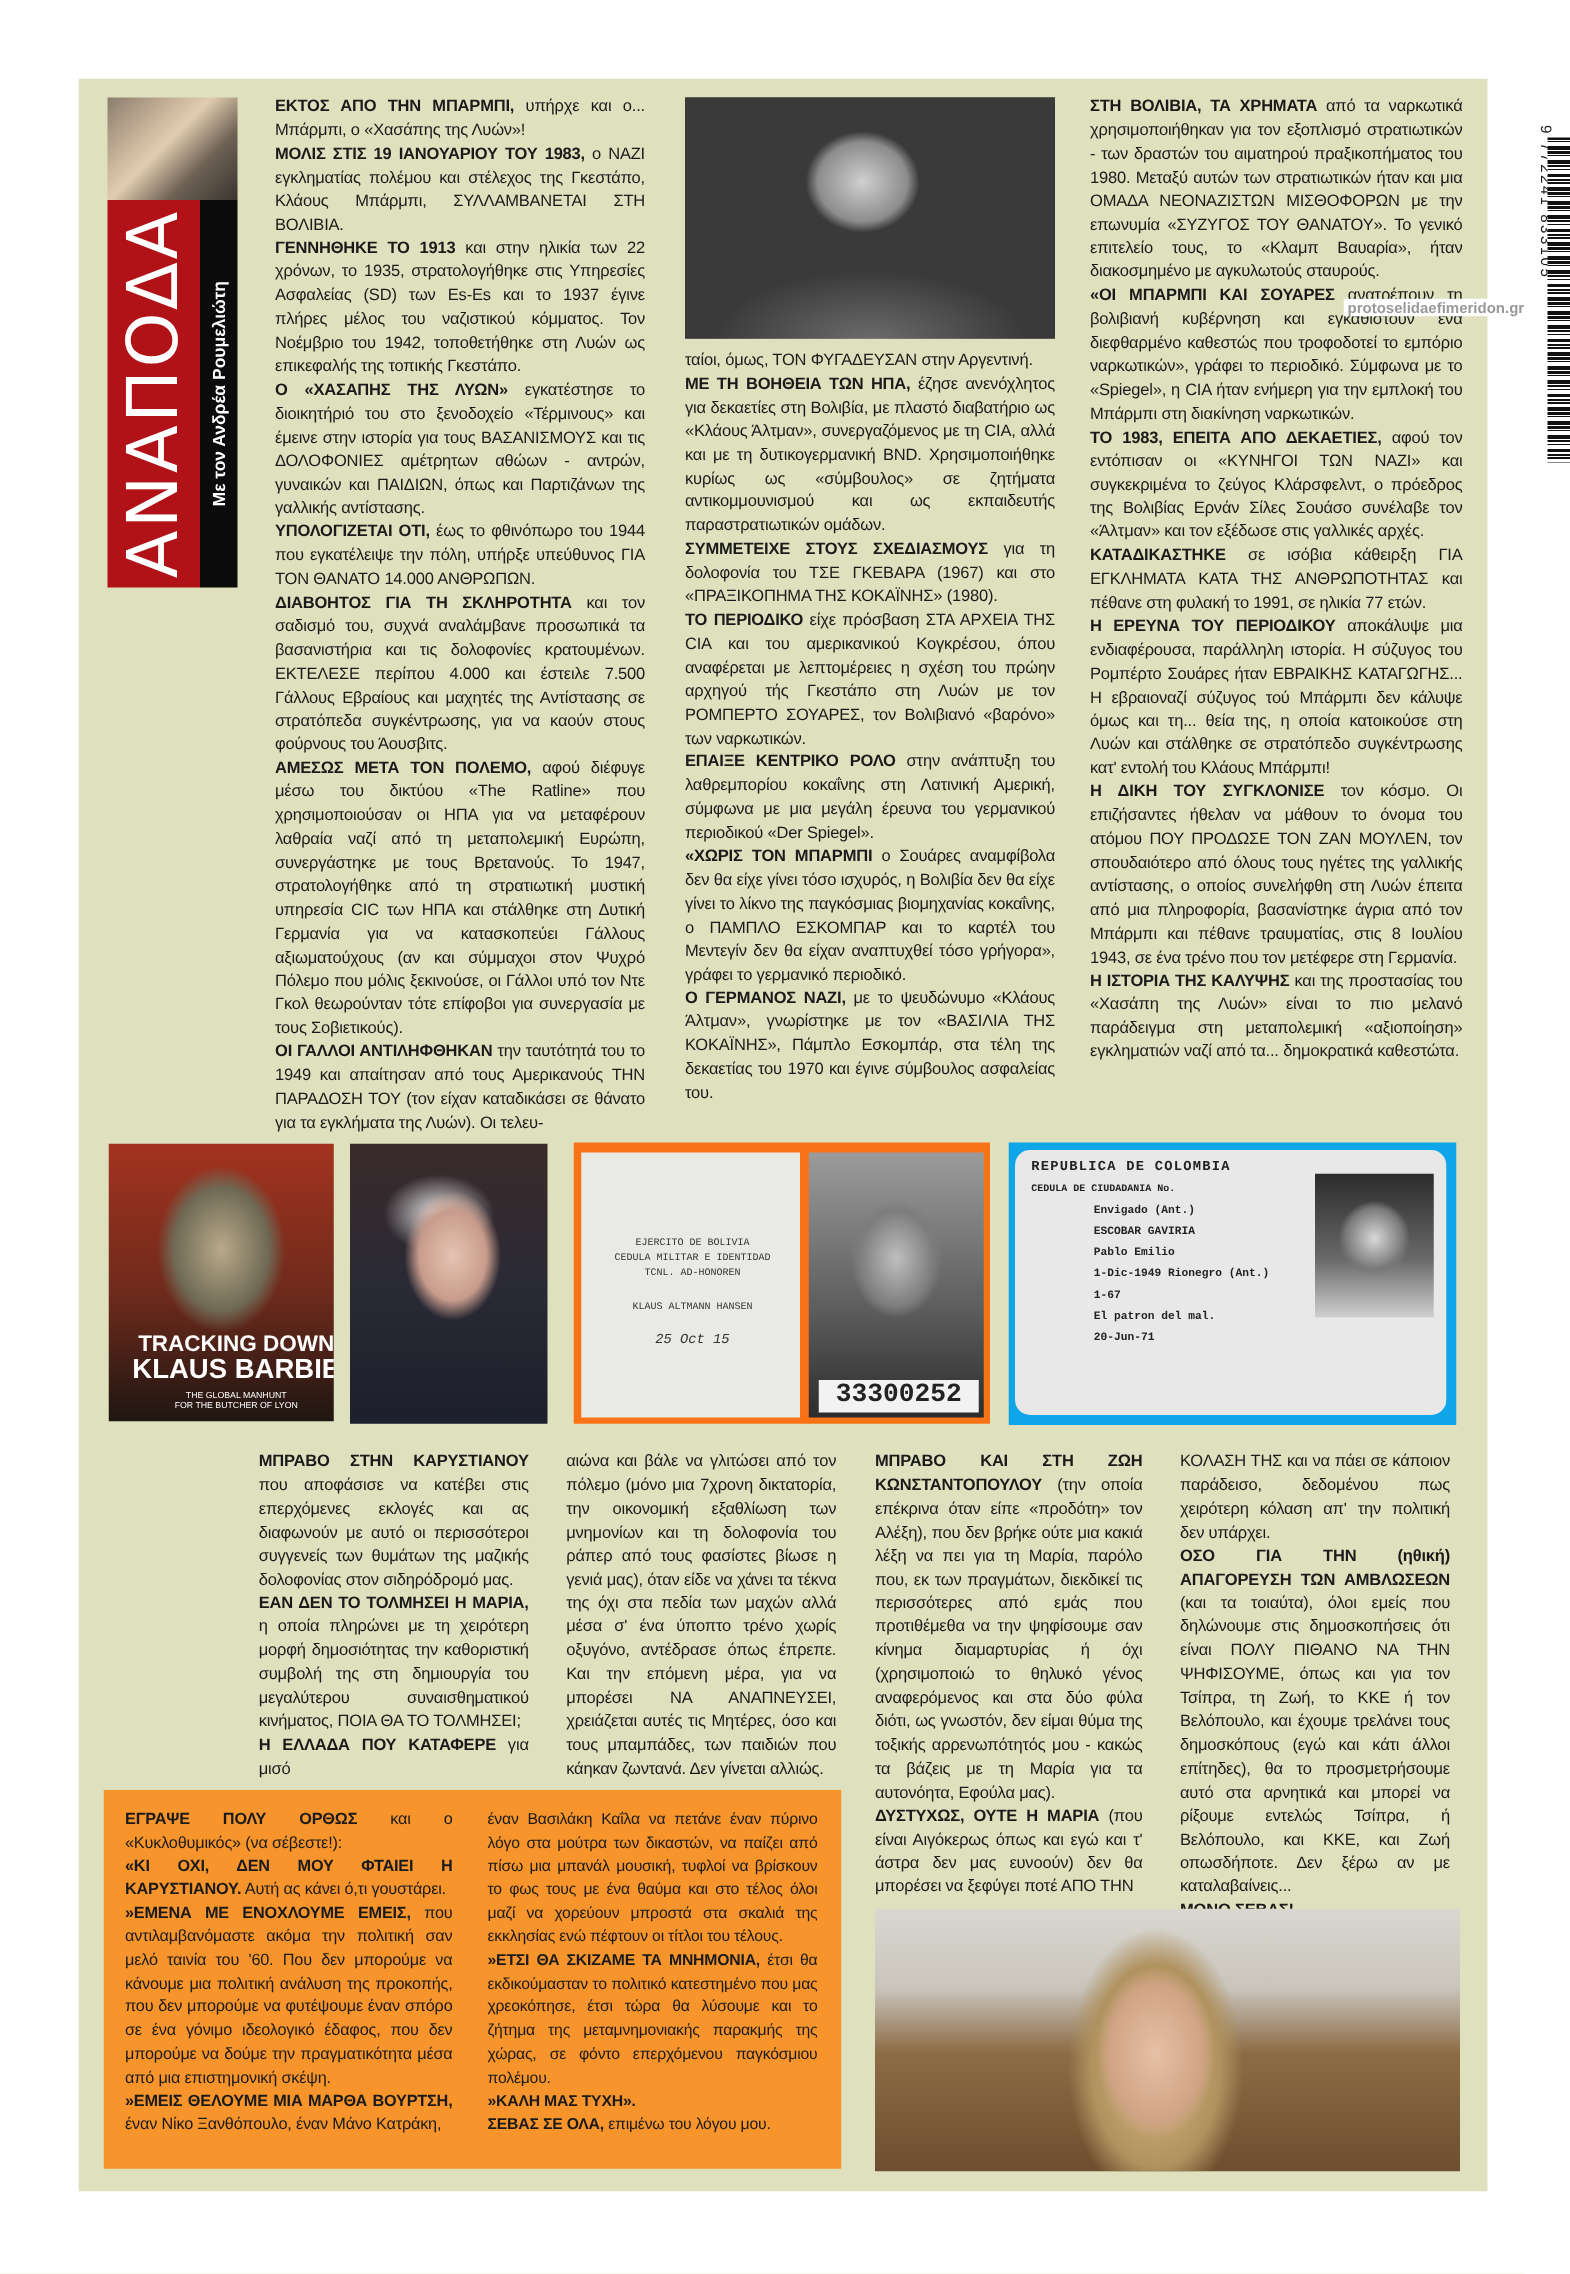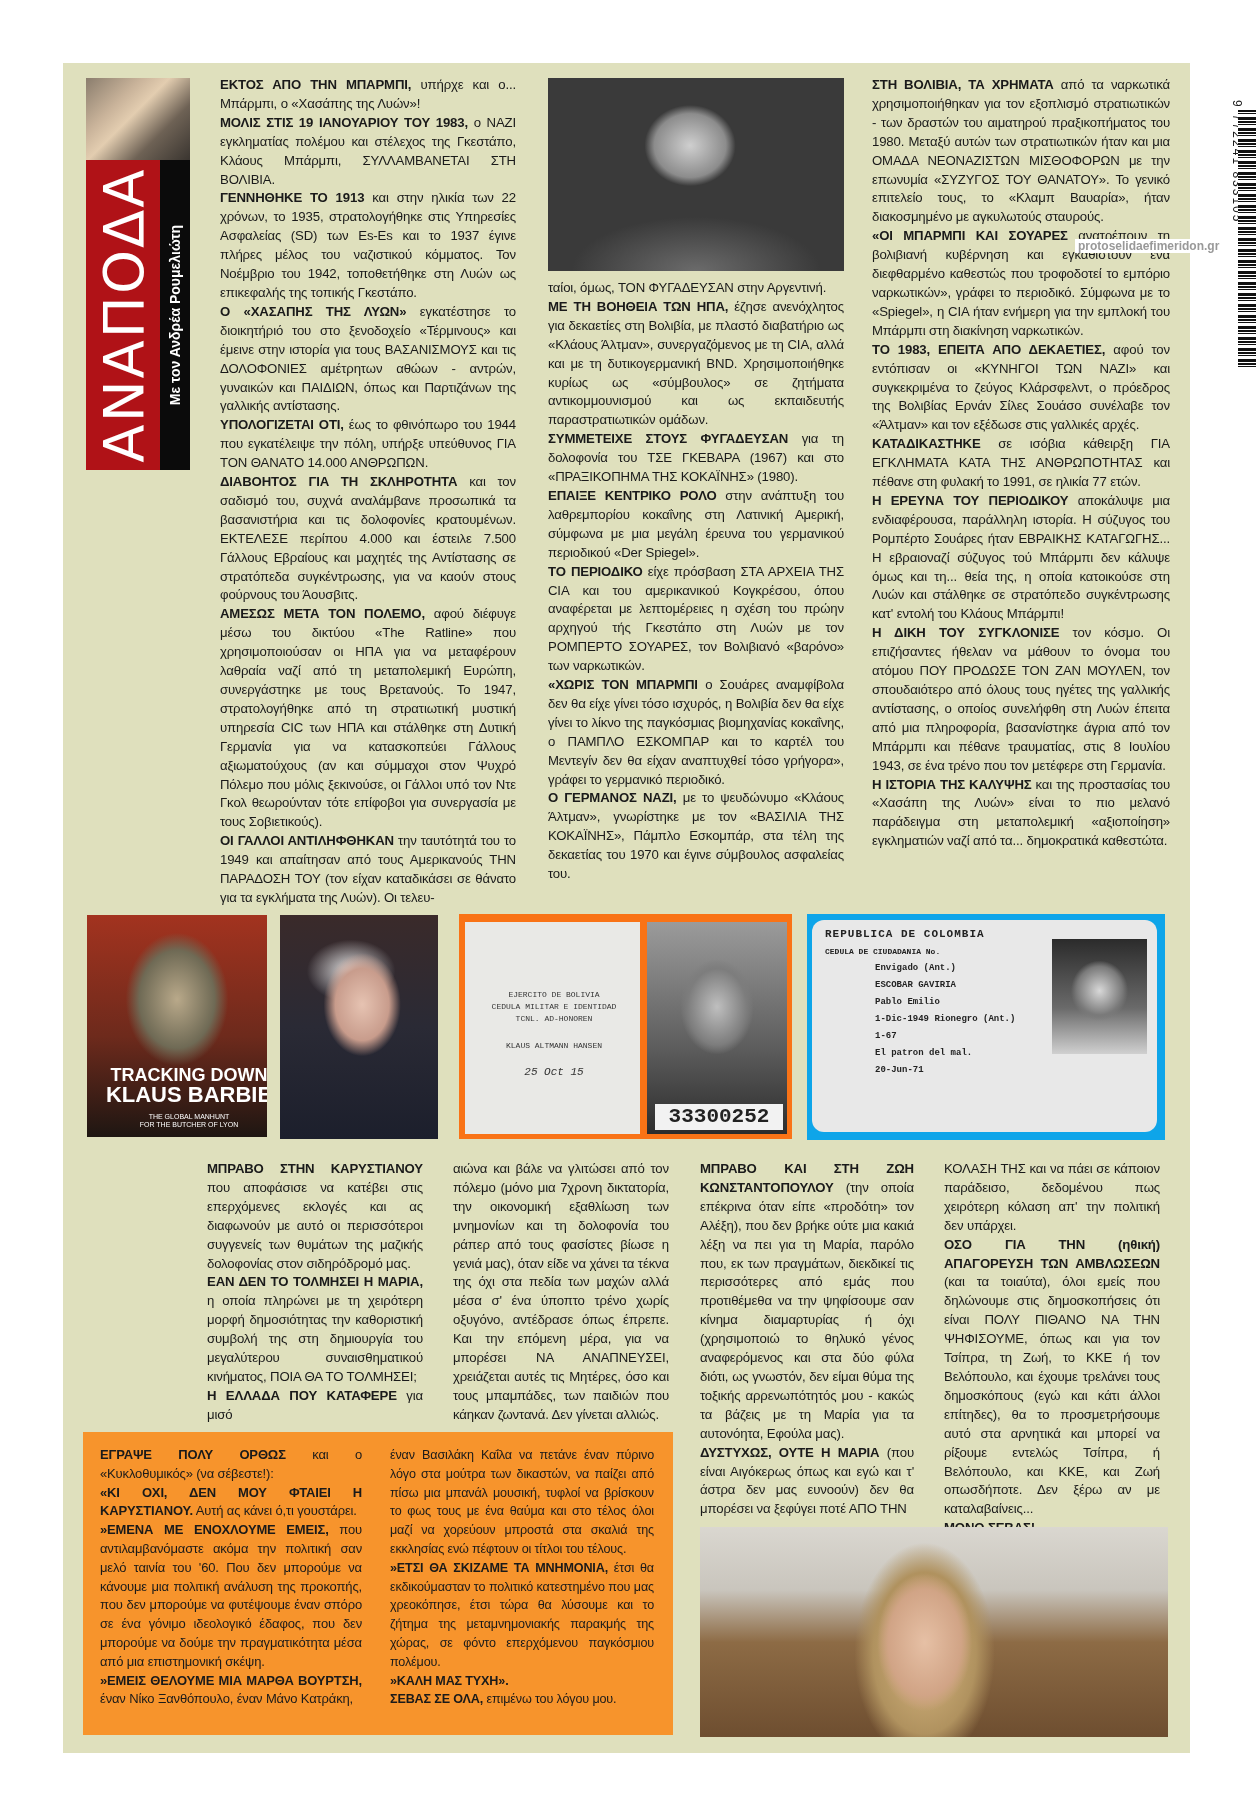--- a/index.html
+++ b/index.html
@@ -49,23 +49,23 @@
   </div>
 
 <div class="img" style="left:548px;top:78px;width:296px;height:193px;
      background:radial-gradient(ellipse 22% 30% at 48% 35%, #cfcfcf 0%, #8c8c8c 55%, transparent 70%),
      radial-gradient(ellipse 60% 40% at 50% 100%, #6b6b6b 0%, #3a3a3a 70%),
      linear-gradient(180deg,#2b2b2b 0%,#555 45%,#9a9a9a 100%);"></div>
 
 <div class="p" style="left:548px;top:279px;width:296px;">
     <p><span>ταίοι, όμως, ΤΟΝ ΦΥΓΑΔΕΥΣΑΝ στην Αργεντινή.</span></p>
     <p><b>ΜΕ ΤΗ ΒΟΗΘΕΙΑ ΤΩΝ ΗΠΑ,</b><span> έζησε ανενόχλητος για δεκαετίες στη Βολιβία, με πλαστό διαβατήριο ως «Κλάους Άλτμαν», συνεργαζόμενος με τη CIA, αλλά και με τη δυτικογερμανική BND. Χρησιμοποιήθηκε κυρίως ως «σύμβουλος» σε ζητήματα αντικομμουνισμού και ως εκπαιδευτής παραστρατιωτικών ομάδων.</span></p>
-    <p><b>ΣΥΜΜΕΤΕΙΧΕ ΣΤΟΥΣ ΦΥΓΑΔΕΥΣΑΝ</b><span> για τη δολοφονία του ΤΣΕ ΓΚΕΒΑΡΑ (1967) και στο «ΠΡΑΞΙΚΟΠΗΜΑ ΤΗΣ ΚΟΚΑΪΝΗΣ» (1980).</span></p>
+    <p><b>ΣΥΜΜΕΤΕΙΧΕ ΣΤΟΥΣ ΣΧΕΔΙΑΣΜΟΥΣ</b><span> για τη δολοφονία του ΤΣΕ ΓΚΕΒΑΡΑ (1967) και στο «ΠΡΑΞΙΚΟΠΗΜΑ ΤΗΣ ΚΟΚΑΪΝΗΣ» (1980).</span></p>
+    <p><b>ΤΟ ΠΕΡΙΟΔΙΚΟ</b><span> είχε πρόσβαση ΣΤΑ ΑΡΧΕΙΑ ΤΗΣ CIA και του αμερικανικού Κογκρέσου, όπου αναφέρεται με λεπτομέρειες η σχέση του πρώην αρχηγού τής Γκεστάπο στη Λυών με τον ΡΟΜΠΕΡΤΟ ΣΟΥΑΡΕΣ, τον Βολιβιανό «βαρόνο» των ναρκωτικών.</span></p>
     <p><b>ΕΠΑΙΞΕ ΚΕΝΤΡΙΚΟ ΡΟΛΟ</b><span> στην ανάπτυξη του λαθρεμπορίου κοκαΐνης στη Λατινική Αμερική, σύμφωνα με μια μεγάλη έρευνα του γερμανικού περιοδικού «Der Spiegel».</span></p>
-    <p><b>ΤΟ ΠΕΡΙΟΔΙΚΟ</b><span> είχε πρόσβαση ΣΤΑ ΑΡΧΕΙΑ ΤΗΣ CIA και του αμερικανικού Κογκρέσου, όπου αναφέρεται με λεπτομέρειες η σχέση του πρώην αρχηγού τής Γκεστάπο στη Λυών με τον ΡΟΜΠΕΡΤΟ ΣΟΥΑΡΕΣ, τον Βολιβιανό «βαρόνο» των ναρκωτικών.</span></p>
     <p><b>«ΧΩΡΙΣ ΤΟΝ ΜΠΑΡΜΠΙ</b><span> ο Σουάρες αναμφίβολα δεν θα είχε γίνει τόσο ισχυρός, η Βολιβία δεν θα είχε γίνει το λίκνο της παγκόσμιας βιομηχανίας κοκαΐνης, ο ΠΑΜΠΛΟ ΕΣΚΟΜΠΑΡ και το καρτέλ του Μεντεγίν δεν θα είχαν αναπτυχθεί τόσο γρήγορα», γράφει το γερμανικό περιοδικό.</span></p>
     <p><b>Ο ΓΕΡΜΑΝΟΣ ΝΑΖΙ,</b><span> με το ψευδώνυμο «Κλάους Άλτμαν», γνωρίστηκε με τον «ΒΑΣΙΛΙΑ ΤΗΣ ΚΟΚΑΪΝΗΣ», Πάμπλο Εσκομπάρ, στα τέλη της δεκαετίας του 1970 και έγινε σύμβουλος ασφαλείας του.</span></p>
   </div>
 <div class="p" style="left:872px;top:76px;width:298px;">
     <p><b>ΣΤΗ ΒΟΛΙΒΙΑ, ΤΑ ΧΡΗΜΑΤΑ</b><span> από τα ναρκωτικά χρησιμοποιήθηκαν για τον εξοπλισμό στρατιωτικών - των δραστών του αιματηρού πραξικοπήματος του 1980. Μεταξύ αυτών των στρατιωτικών ήταν και μια ΟΜΑΔΑ ΝΕΟΝΑΖΙΣΤΩΝ ΜΙΣΘΟΦΟΡΩΝ με την επωνυμία «ΣΥΖΥΓΟΣ ΤΟΥ ΘΑΝΑΤΟΥ». Το γενικό επιτελείο τους, το «Κλαμπ Βαυαρία», ήταν διακοσμημένο με αγκυλωτούς σταυρούς.</span></p>
     <p><b>«ΟΙ ΜΠΑΡΜΠΙ ΚΑΙ ΣΟΥΑΡΕΣ</b><span> ανατρέπουν τη βολιβιανή κυβέρνηση και εγκαθιστούν ένα διεφθαρμένο καθεστώς που τροφοδοτεί το εμπόριο ναρκωτικών», γράφει το περιοδικό. Σύμφωνα με το «Spiegel», η CIA ήταν ενήμερη για την εμπλοκή του Μπάρμπι στη διακίνηση ναρκωτικών.</span></p>
     <p><b>ΤΟ 1983, ΕΠΕΙΤΑ ΑΠΟ ΔΕΚΑΕΤΙΕΣ,</b><span> αφού τον εντόπισαν οι «ΚΥΝΗΓΟΙ ΤΩΝ ΝΑΖΙ» και συγκεκριμένα το ζεύγος Κλάρσφελντ, ο πρόεδρος της Βολιβίας Ερνάν Σίλες Σουάσο συνέλαβε τον «Άλτμαν» και τον εξέδωσε στις γαλλικές αρχές.</span></p>
     <p><b>ΚΑΤΑΔΙΚΑΣΤΗΚΕ</b><span> σε ισόβια κάθειρξη ΓΙΑ ΕΓΚΛΗΜΑΤΑ ΚΑΤΑ ΤΗΣ ΑΝΘΡΩΠΟΤΗΤΑΣ και πέθανε στη φυλακή το 1991, σε ηλικία 77 ετών.</span></p>
     <p><b>Η ΕΡΕΥΝΑ ΤΟΥ ΠΕΡΙΟΔΙΚΟΥ</b><span> αποκάλυψε μια ενδιαφέρουσα, παράλληλη ιστορία. Η σύζυγος του Ρομπέρτο Σουάρες ήταν ΕΒΡΑΙΚΗΣ ΚΑΤΑΓΩΓΗΣ... Η εβραιοναζί σύζυγος τού Μπάρμπι δεν κάλυψε όμως και τη... θεία της, η οποία κατοικούσε στη Λυών και στάλθηκε σε στρατόπεδο συγκέντρωσης κατ' εντολή του Κλάους Μπάρμπι!</span></p>
     <p><b>Η ΔΙΚΗ ΤΟΥ ΣΥΓΚΛΟΝΙΣΕ</b><span> τον κόσμο. Οι επιζήσαντες ήθελαν να μάθουν το όνομα του ατόμου ΠΟΥ ΠΡΟΔΩΣΕ ΤΟΝ ΖΑΝ ΜΟΥΛΕΝ, τον σπουδαιότερο από όλους τους ηγέτες της γαλλικής αντίστασης, ο οποίος συνελήφθη στη Λυών έπειτα από μια πληροφορία, βασανίστηκε άγρια από τον Μπάρμπι και πέθανε τραυματίας, στις 8 Ιουλίου 1943, σε ένα τρένο που τον μετέφερε στη Γερμανία.</span></p>

